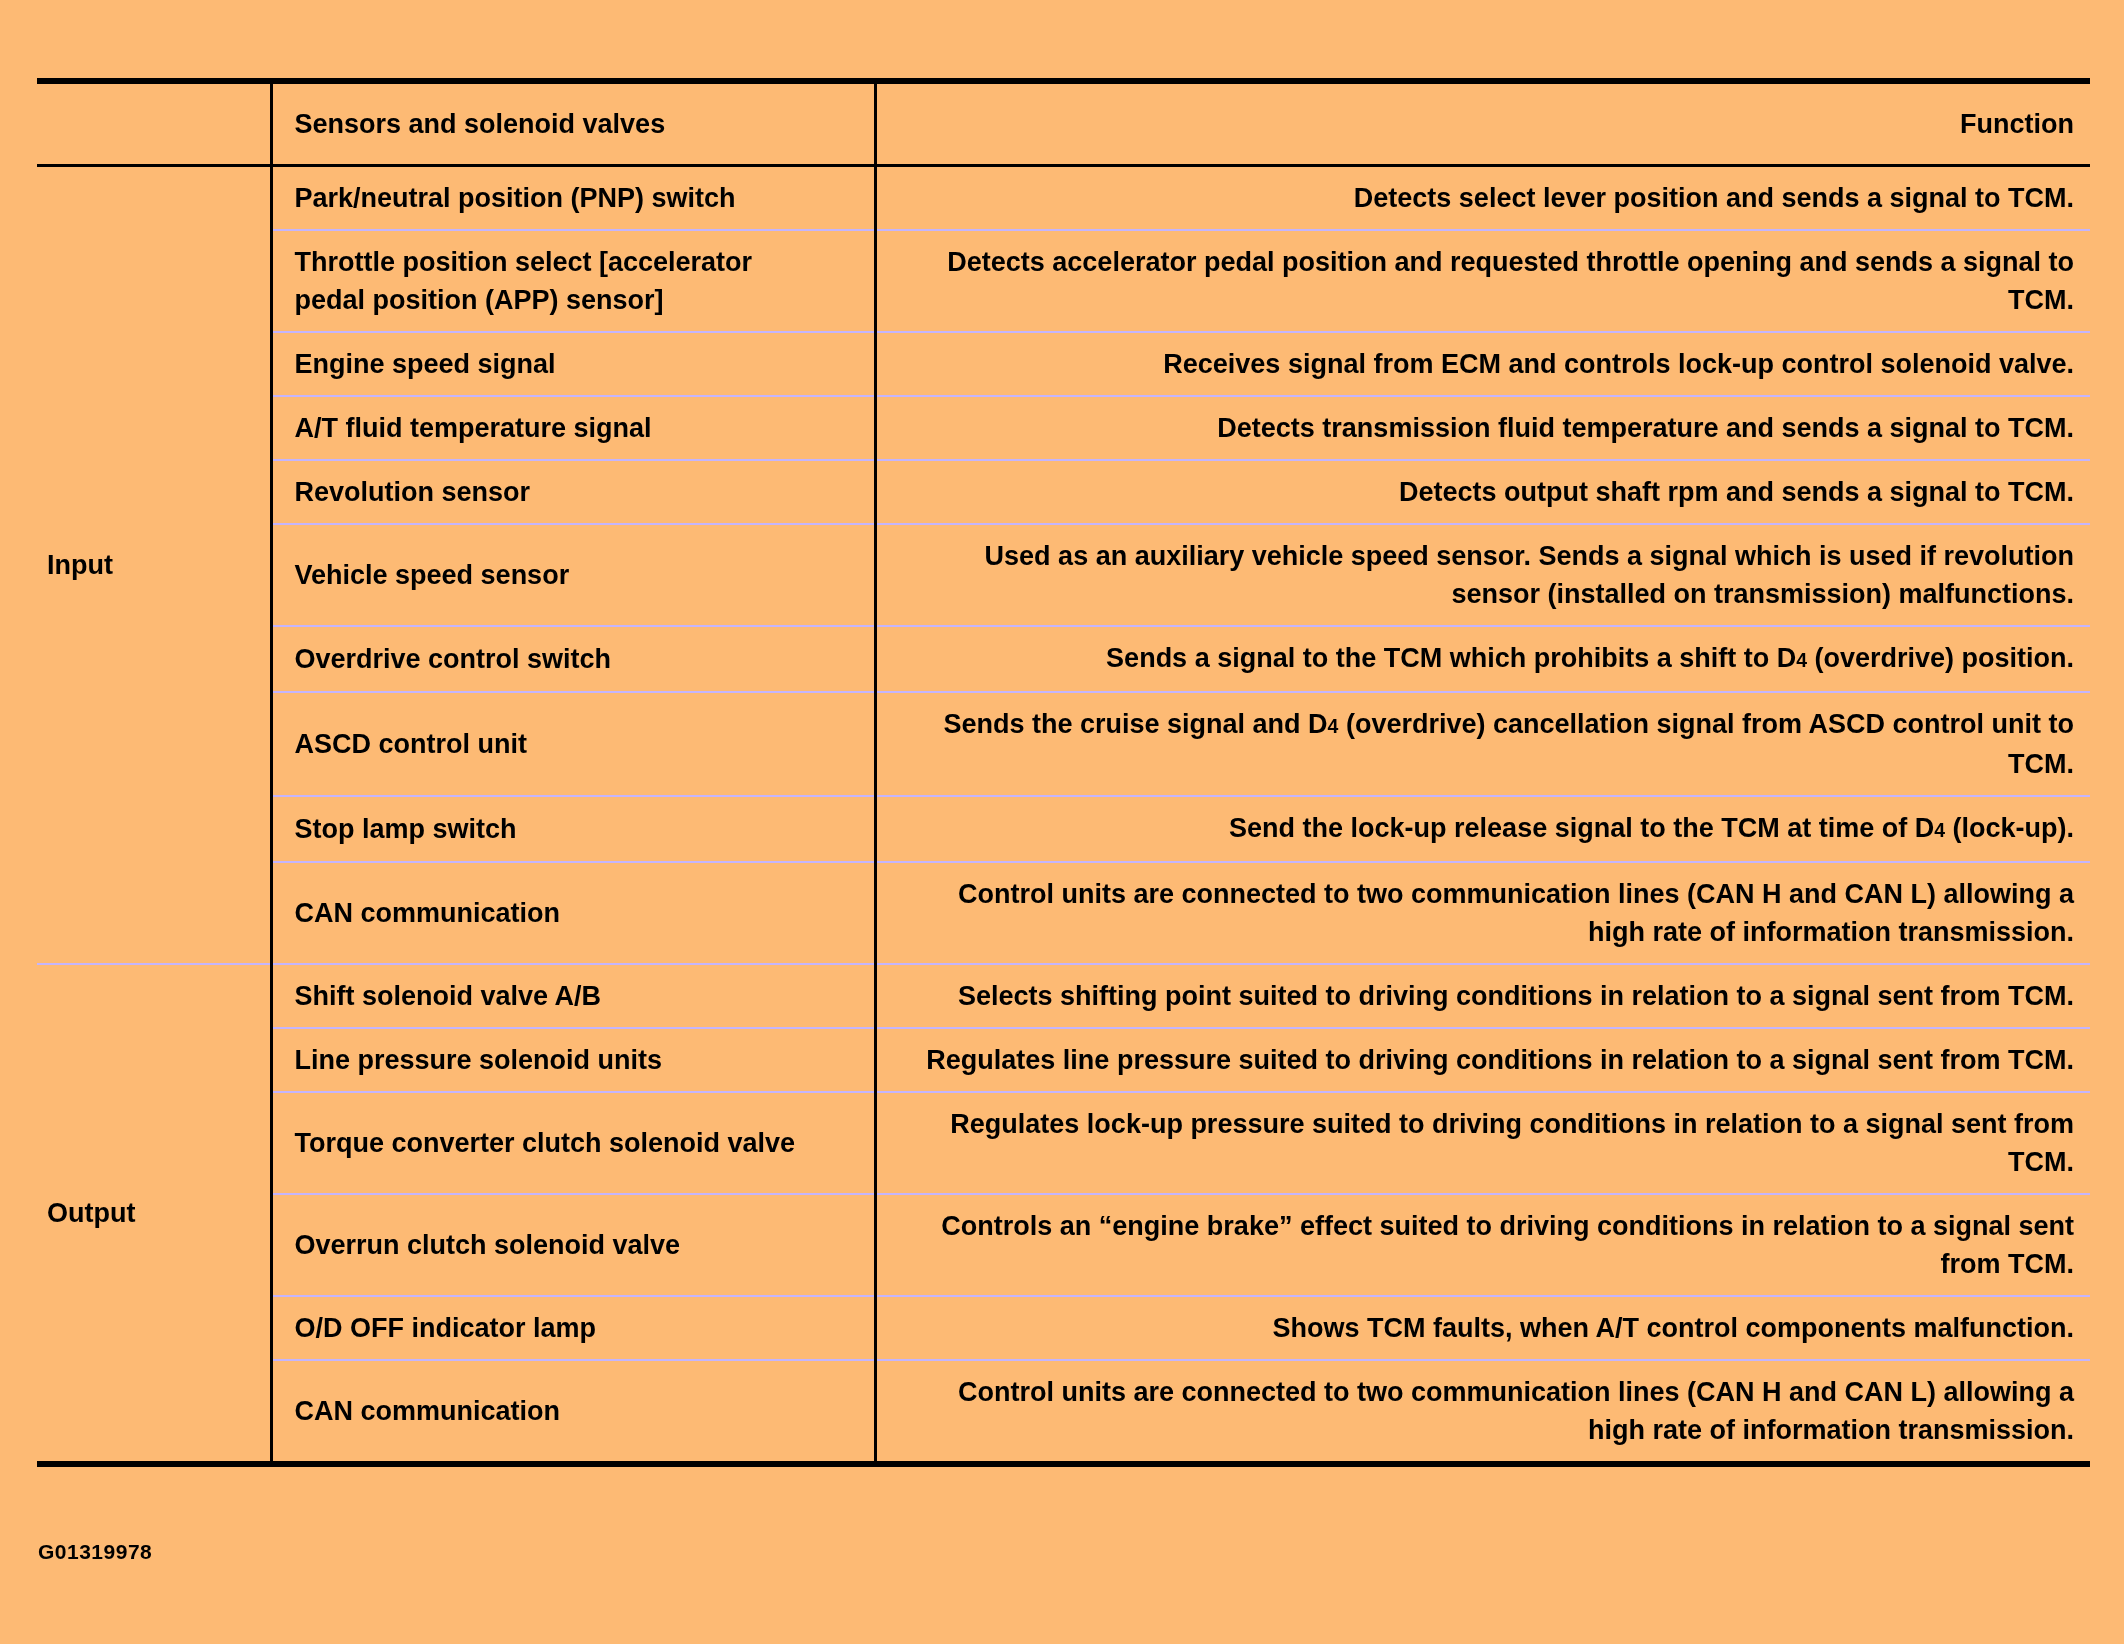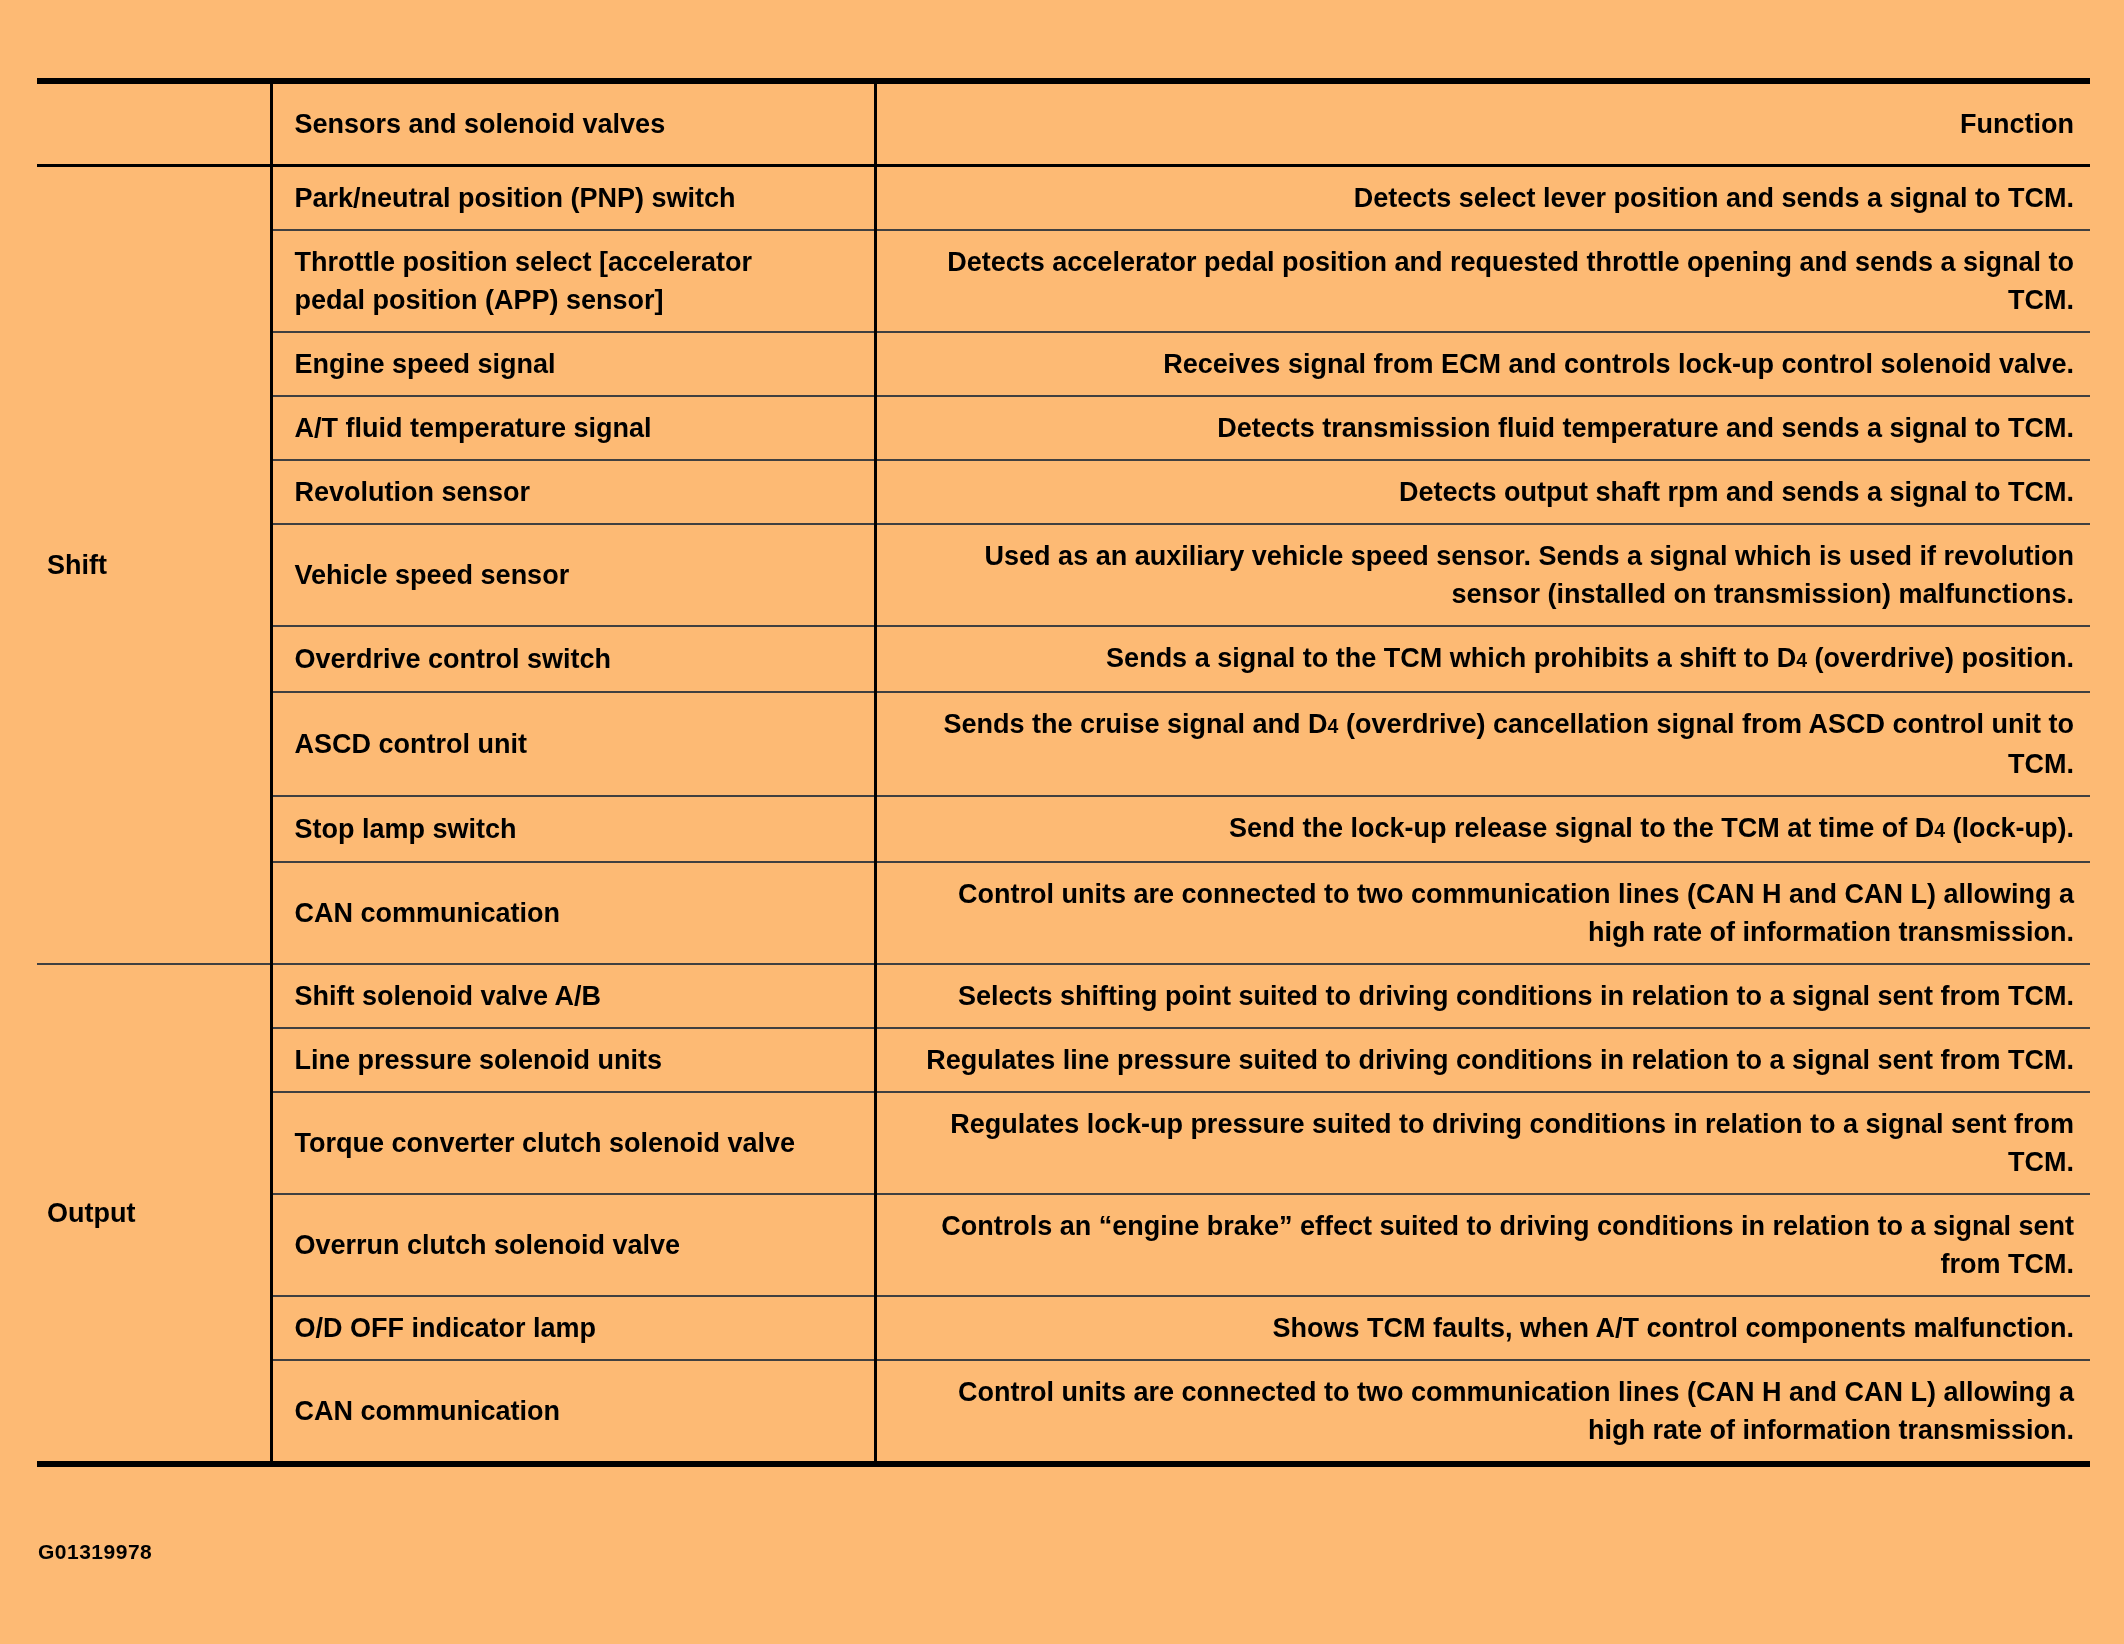--- a/index.html
+++ b/index.html
@@ -25,21 +25,21 @@
     table-layout: fixed;
     border-top: 6px solid #000;
     border-bottom: 6px solid #000;
   }
   table.spec-table td {
     font-size: 27px;
     font-weight: 700;
     line-height: 38px;
     vertical-align: middle;
     color: #000;
-    border-top: 2px solid #404040;
+    border-top: 2px solid #c4b5fd;
   }
   
   thead td {
     height: 56px;
     text-align: center;
     border-bottom: 3px solid #000;
   }
   thead td.col-io { border-top: none; }
   thead td.col-sensor, thead td.col-function { border-top: none; }
   
@@ -91,21 +91,21 @@
     </colgroup>
     <thead>
       <tr>
         <td class="col-io"></td>
         <td class="col-sensor">Sensors and solenoid valves</td>
         <td class="col-function">Function</td>
       </tr>
     </thead>
     <tbody>
         <tr>
-          <td class="col-io" rowspan="10">Shift</td>
+          <td class="col-io" rowspan="10">Input</td>
           <td class="col-sensor">Park/neutral position (PNP) switch</td>
           <td class="col-function">Detects select lever position and sends a signal to TCM.</td>
         </tr>
         <tr>
           <td class="col-sensor">Throttle position select [accelerator pedal position (APP) sensor]</td>
           <td class="col-function">Detects accelerator pedal position and requested throttle opening and sends a signal to TCM.</td>
         </tr>
         <tr>
           <td class="col-sensor">Engine speed signal</td>
           <td class="col-function">Receives signal from ECM and controls lock-up control solenoid valve.</td>

